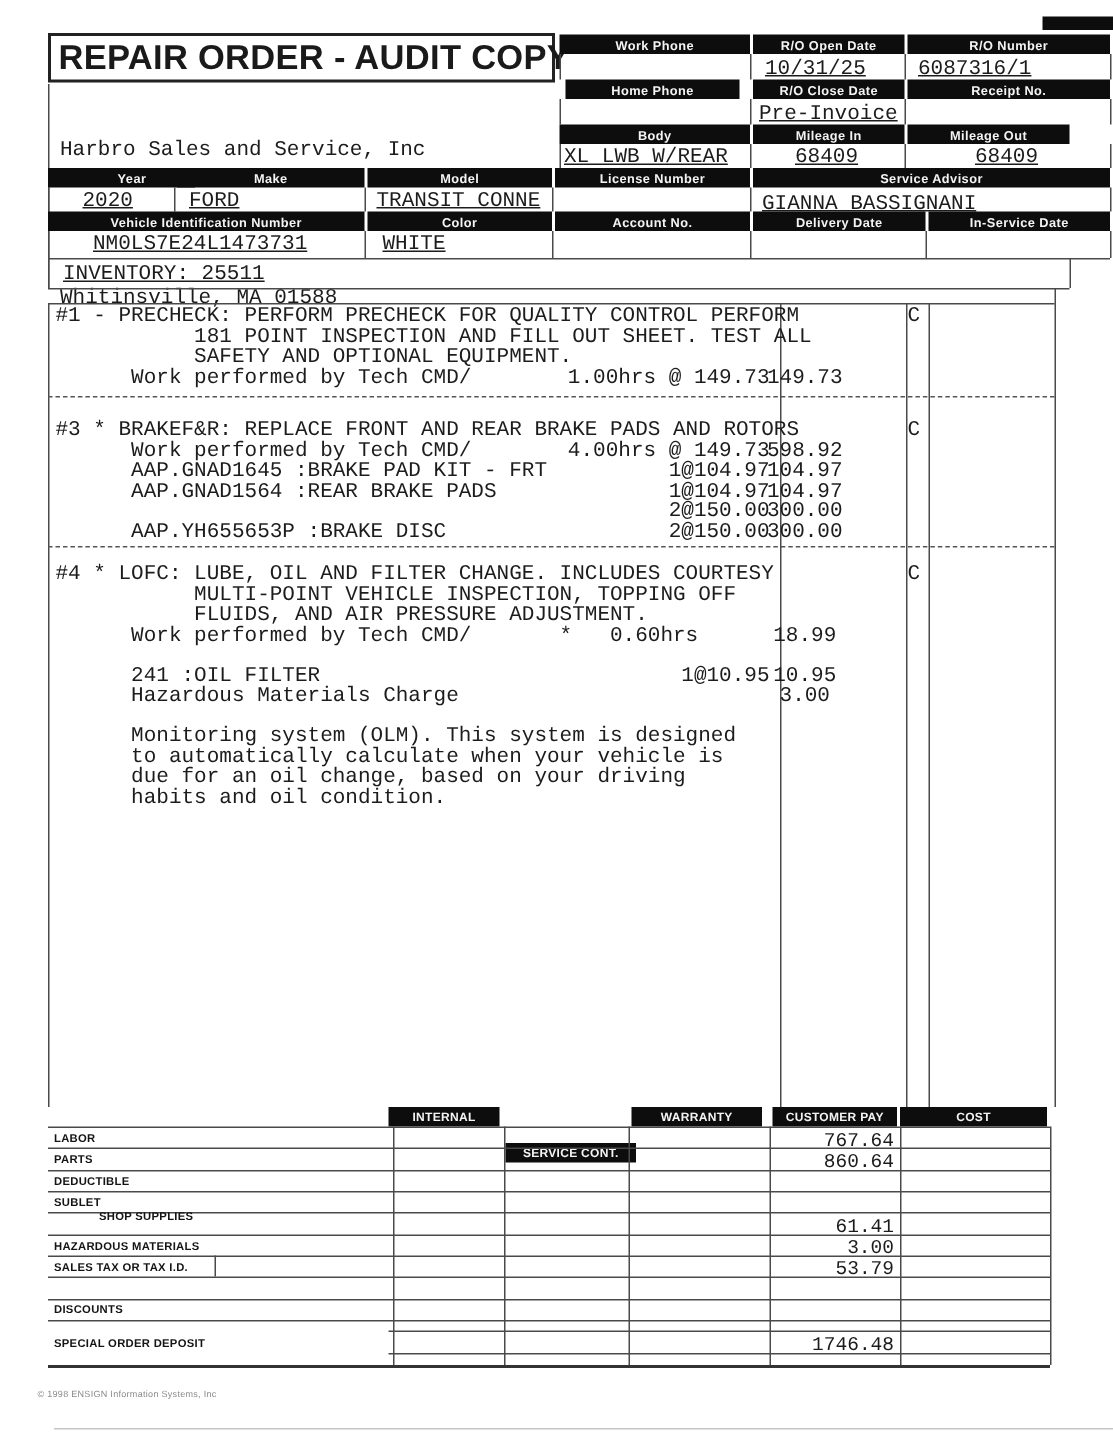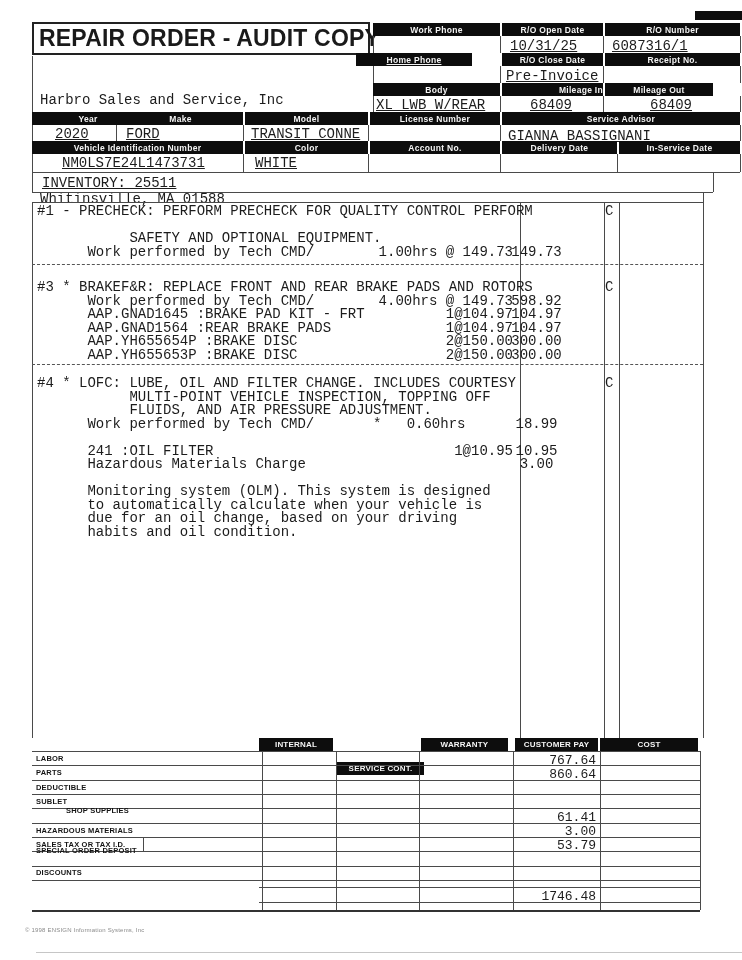--- a/index.html
+++ b/index.html
@@ -40,27 +40,27 @@
     <div>Whitinsville, MA 01588</div>
   </div>
   <div class="abs" style="left:695px;top:11px;width:47px;height:9px;background:#0d0d0d;"></div>
 
   <div class="bar" style="left:373px;top:23px;width:127px;">Work Phone</div>
   <div class="bar" style="left:502px;top:23px;width:101px;">R/O Open Date</div>
   <div class="bar" style="left:605px;top:23px;width:135px;">R/O Number</div>
   <div class="val mono" style="left:510px;top:38px;">10/31/25</div>
   <div class="val mono" style="left:612px;top:38px;">6087316/1</div>
 
-  <div class="bar" style="left:356px;top:53px;width:116px;text-decoration:underline;">Home Phone</div>
+  <div class="bar" style="left:377px;top:53px;width:116px;">Home Phone</div>
   <div class="bar" style="left:502px;top:53px;width:101px;">R/O Close Date</div>
   <div class="bar" style="left:605px;top:53px;width:135px;">Receipt No.</div>
   <div class="val mono" style="left:506px;top:68px;">Pre-Invoice</div>
 
   <div class="bar" style="left:373px;top:83px;width:127px;">Body</div>
-  <div class="bar" style="left:502px;top:83px;width:101px;text-align:right;">Mileage In</div>
+  <div class="bar" style="left:502px;top:83px;width:101px;">Mileage In</div>
   <div class="bar" style="left:605px;top:83px;width:108px;">Mileage Out</div>
   <div class="val mono" style="left:376px;top:97px;">XL LWB W/REAR</div>
   <div class="val mono" style="left:530px;top:97px;">68409</div>
   <div class="val mono" style="left:650px;top:97px;">68409</div>
 
   <div class="vline" style="left:373px;top:36px;height:17px;"></div>
   <div class="vline" style="left:500px;top:36px;height:17px;"></div>
   <div class="vline" style="left:603px;top:36px;height:17px;"></div>
   <div class="vline" style="left:740px;top:36px;height:17px;"></div>
   <div class="vline" style="left:373px;top:66px;height:17px;"></div>
@@ -113,20 +113,23 @@
   <div class="vline" style="left:32px;top:202px;height:536px;"></div>
   <div class="vline" style="left:520px;top:202px;height:536px;"></div>
   <div class="vline" style="left:604px;top:202px;height:536px;"></div>
   <div class="vline" style="left:619px;top:202px;height:536px;"></div>
   <div class="vline" style="left:703px;top:192px;height:546px;"></div>
 
   <div class="jr mono" style="top:205px;">
       <span class="desc">#1 - PRECHECK: PERFORM PRECHECK FOR QUALITY CONTROL PERFORM</span>
       <span class="flag">C</span>
     </div>
+  <div class="jr mono" style="top:219px;">
+      <span class="desc">           181 POINT INSPECTION AND FILL OUT SHEET. TEST ALL</span>
+    </div>
   <div class="jr mono" style="top:232px;">
       <span class="desc">           SAFETY AND OPTIONAL EQUIPMENT.</span>
     </div>
   <div class="jr mono" style="top:246px;">
       <span class="desc">      Work performed by Tech CMD/</span>
       <span class="qty">1.00hrs @ 149.73</span>
       <span class="amt">149.73</span>
     </div>
   <div class="dash" style="top:264px;"></div>
 
@@ -143,21 +146,20 @@
       <span class="desc">      AAP.GNAD1645 :BRAKE PAD KIT - FRT</span>
       <span class="qty">1@104.97</span>
       <span class="amt">104.97</span>
     </div>
   <div class="jr mono" style="top:322px;">
       <span class="desc">      AAP.GNAD1564 :REAR BRAKE PADS</span>
       <span class="qty">1@104.97</span>
       <span class="amt">104.97</span>
     </div>
   <div class="jr mono" style="top:335px;">
-      <span class="desc">      AAP.YH655654P :BRAKE DISC</span>
       <span class="qty">2@150.00</span>
       <span class="amt">300.00</span>
     </div>
   <div class="jr mono" style="top:349px;">
       <span class="desc">      AAP.YH655653P :BRAKE DISC</span>
       <span class="qty">2@150.00</span>
       <span class="amt">300.00</span>
     </div>
   <div class="dash" style="top:364px;"></div>
 
@@ -222,21 +224,21 @@
   <div class="vline" style="left:700px;top:751px;height:159px;"></div>
   <div class="vline" style="left:143px;top:837px;height:14px;"></div>
 
   <div class="tlabel" style="top:754px;">LABOR</div>
   <div class="tlabel" style="top:768px;">PARTS</div>
   <div class="tlabel" style="top:783px;">DEDUCTIBLE</div>
   <div class="tlabel" style="top:797px;">SUBLET</div>
   <div class="tlabel" style="top:806px;margin-left:30px;">SHOP SUPPLIES</div>
   <div class="tlabel" style="top:826px;">HAZARDOUS MATERIALS</div>
   <div class="tlabel" style="top:840px;">SALES TAX OR TAX I.D.</div>
-  <div class="tlabel" style="top:846px;">SPECIAL ORDER DEPOSIT</div>
+  <div class="tlabel" style="top:891px;">SPECIAL ORDER DEPOSIT</div>
   <div class="tlabel" style="top:868px;">DISCOUNTS</div>
 
   <div class="tval mono" style="top:753px;">767.64</div>
   <div class="tval mono" style="top:767px;">860.64</div>
   <div class="tval mono" style="top:810px;">61.41</div>
   <div class="tval mono" style="top:824px;">3.00</div>
   <div class="tval mono" style="top:838px;">53.79</div>
 
   <div class="hline" style="left:259px;top:887px;width:441px;"></div>
   <div class="tval mono" style="top:889px;">1746.48</div>

